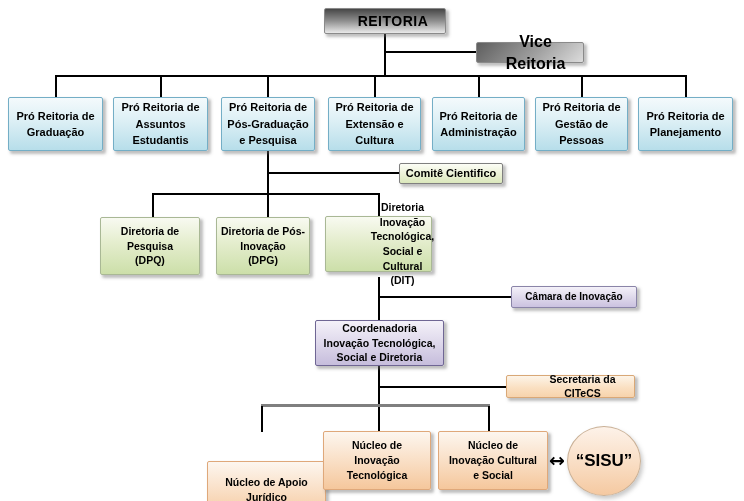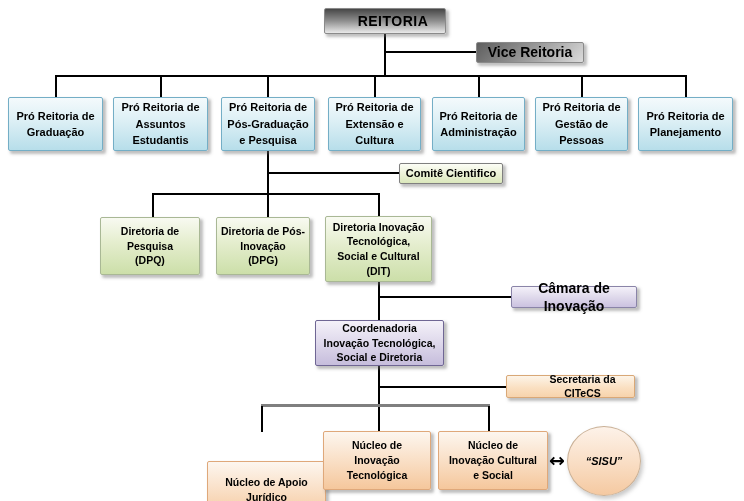--- a/index.html
+++ b/index.html
@@ -21,46 +21,46 @@
   .green{
     background:linear-gradient(180deg,#f8faf1 0%,#e4edcd 45%,#ccdfa9 100%);
     border:1.5px solid #a9b895;font-size:10.5px;line-height:1.4;
   }
   .grayroot{
     background:linear-gradient(180deg,#474747 0%,#8f8f8f 50%,#e9e9e9 100%);
     border:1px solid #8a8a8a;font-size:14px;letter-spacing:.5px;padding-left:16px;
   }
   .grayvice{
     background:linear-gradient(135deg,#5e5e5e 0%,#9f9f9f 55%,#dcdcdc 100%);
-    border:1px solid #8a8a8a;font-size:14px;
+    border:1px solid #8a8a8a;font-size:16px;padding-left:11px;
   }
   .greenbranch{
     background:linear-gradient(180deg,#fcfdf6 0%,#e9f0d2 60%,#dae7bb 100%);
     border:1px solid #7f7f7f;font-size:11px;
   }
   .purplebranch{
     background:linear-gradient(180deg,#f4f1f9 0%,#ddd7ea 55%,#cbc2e0 100%);
-    border:1px solid #8a84a8;font-size:14px;
+    border:1px solid #8a84a8;font-size:10px;
   }
   .purple{
     background:linear-gradient(180deg,#f4f1f9 0%,#ded8eb 50%,#c6bddc 100%);
     border:1.5px solid #6f6694;font-size:10.5px;line-height:1.4;
   }
   .orangebranch{
     background:linear-gradient(180deg,#fdf4e8 0%,#fae0c2 55%,#f7d3ac 100%);
     border:1px solid #d9a877;font-size:10.5px;padding-left:24px;
   }
   .orange{
     background:linear-gradient(180deg,#fdf6ef 0%,#f9ddc2 55%,#f5c79c 100%);
     border:1.5px solid #dfa87a;font-size:10.5px;line-height:1.4;
   }
   .circle{
     background:linear-gradient(180deg,#fdf2e9 0%,#f9ddc3 55%,#f5c9a1 100%);
     border:1.5px solid #c9b096;border-radius:50%;
-    font-size:11px;font-style:italic;
+    font-size:17px;
     box-shadow:2px 3px 4px rgba(120,120,120,0.4);
   }
 
   .line{position:absolute;background:#000;}
   .hline{height:1.5px;}
   .vline{width:1.5px;}
   .thick{background:#7f7f7f;height:3px;}
 
   .arrow{
     position:absolute;color:#000;font-weight:bold;
@@ -124,21 +124,21 @@
 Planejamento</div>
 
   <div class="node greenbranch" style="left:399px;top:163px;width:104px;height:21px;">Comitê Cientifico</div>
 
   <div class="node green" style="left:100px;top:217px;width:100px;height:58px;">Diretoria de
 Pesquisa
 (DPQ)</div>
   <div class="node green" style="left:216px;top:217px;width:94px;height:58px;">Diretoria de Pós-
 Inovação
 (DPG)</div>
-  <div class="node green" style="left:325px;top:216px;width:107px;height:66px;">Diretoria Inovação
+  <div class="node green" style="left:325px;top:216px;width:107px;height:56px;padding-left:48px;">Diretoria Inovação
 Tecnológica,
 Social e Cultural
 (DIT)</div>
 
   <div class="node purplebranch" style="left:511px;top:286px;width:126px;height:22px;">Câmara de Inovação</div>
 
   <div class="node purple" style="left:315px;top:320px;width:129px;height:46px;">Coordenadoria
 Inovação Tecnológica,
 Social e Diretoria</div>
 

